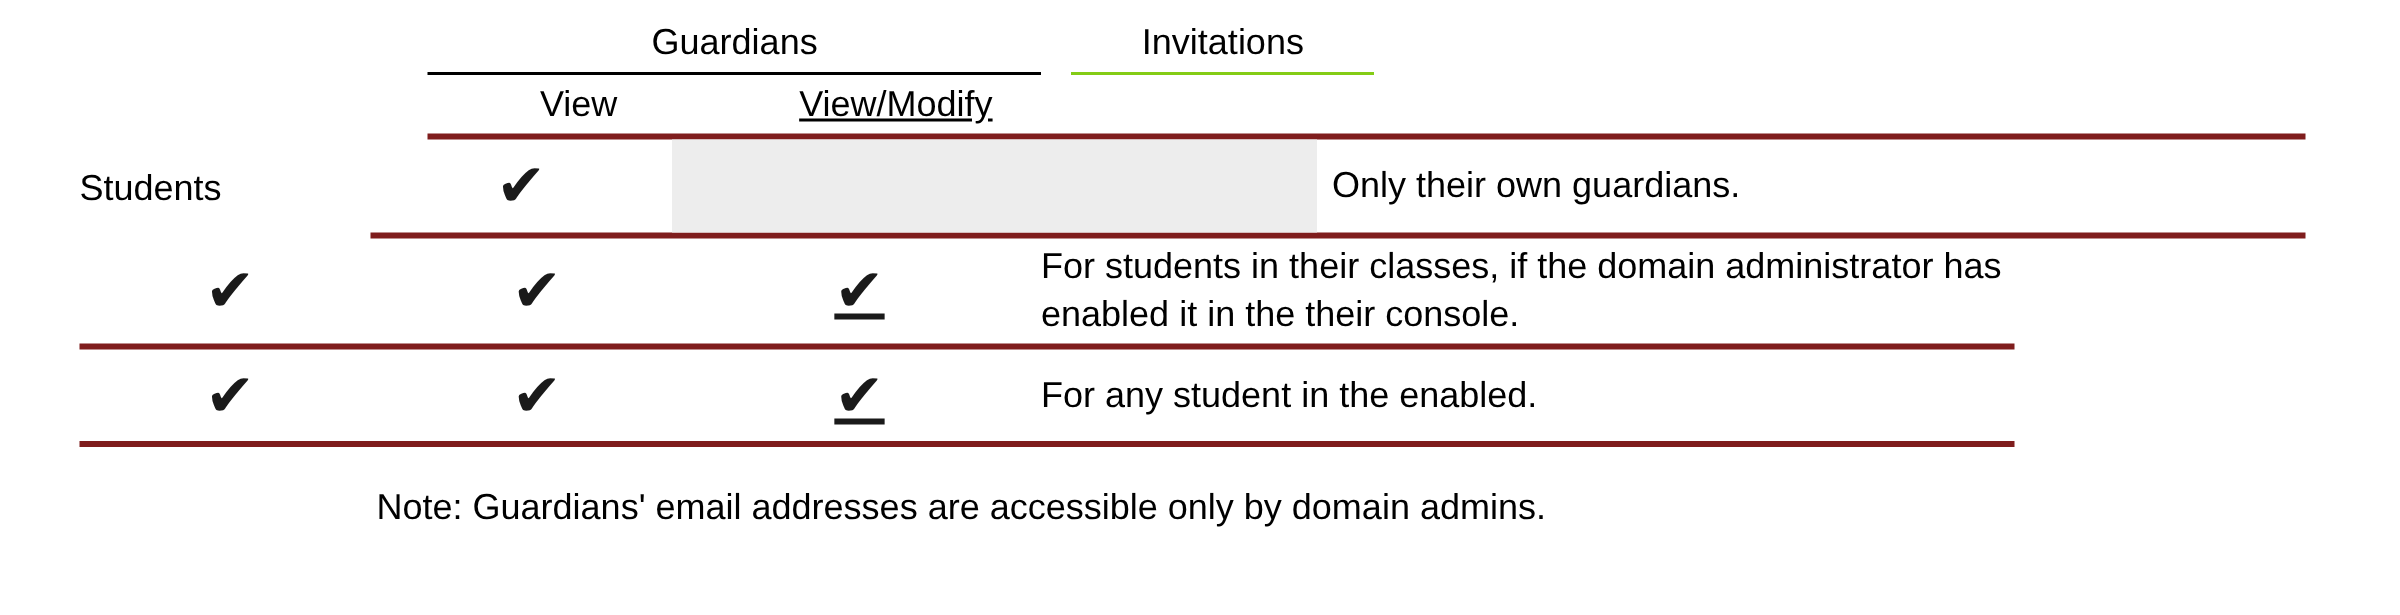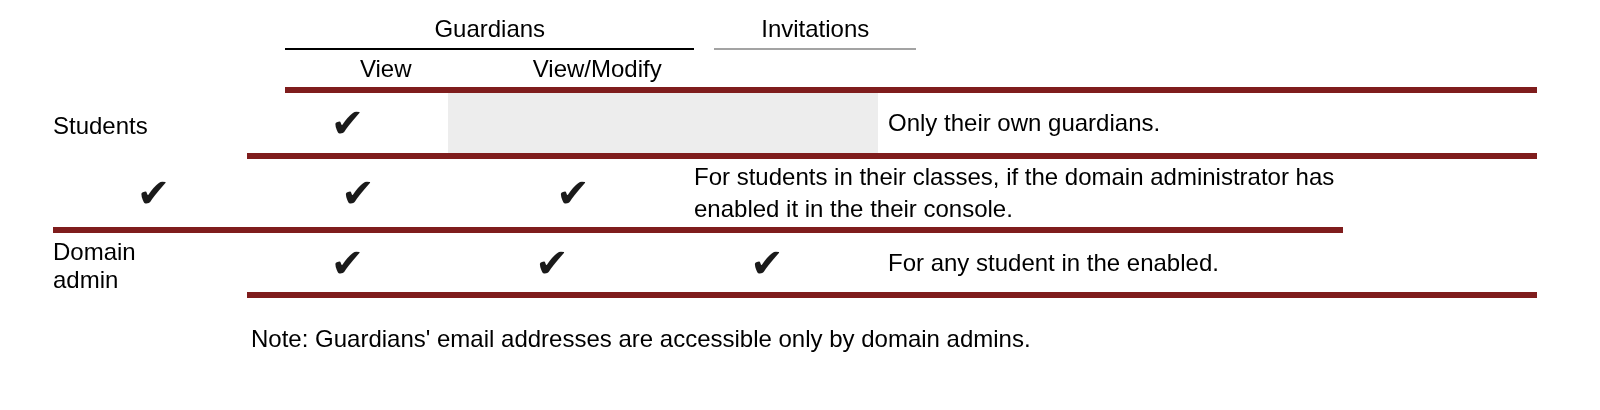--- a/index.html
+++ b/index.html
@@ -26,35 +26,35 @@
   .h1cols { display: flex; width: 1290px; }
   .g-span {
     width: 409px;
     border-bottom: 2px solid #000;
     display: flex; align-items: center; justify-content: center;
     font-size: 24px;
   }
   .inv-outer { width: 222px; padding-left: 20px; }
   .inv-inner {
     height: 100%;
-    border-bottom: 2px solid #a3a3a3;
+    border-bottom: 2px solid #84cc16;
     display: flex; align-items: center; justify-content: center;
     font-size: 24px;
   }
   .h1fill { flex: 1; }
   
   .r-h2 { height: 43px; }
   .lined {
     width: 1290px;
     display: flex;
-    border-bottom: 6px solid #7f1d1d;
+    border-bottom: 4px solid #7f1d1d;
   }
   .c-view  { width: 201px; }
   .c-mod   { width: 208px; }
-  .c-vm    { width: 222px; }
+  .c-vm    { width: 222px; text-decoration: underline; }
   .c-notes { width: 659px; }
   .hdr-cell {
     display: flex; align-items: center; justify-content: center;
     font-size: 24px;
   }
   
   .r-d1 { height: 66px; justify-content: space-between; }
   .r-d2 { height: 74px; }
   .r-d3 { height: 65px; }
   .check-cell {
@@ -119,21 +119,20 @@
   <div class="row r-d2">
     <div class="lined">
       <div class="c-view check-cell">✔</div>
       <div class="c-mod check-cell">✔</div>
       <div class="c-vm check-cell">✔</div>
       <div class="c-notes note-cell">For students in their classes, if the domain administrator has enabled it in the their console.</div>
     </div>
   </div>
 
   <div class="row r-d3">
-    <div class="label-cell">Domain admin</div>
     <div class="lined">
       <div class="c-view check-cell">✔</div>
       <div class="c-mod check-cell">✔</div>
       <div class="c-vm check-cell">✔</div>
       <div class="c-notes note-cell">For any student in the enabled.</div>
     </div>
   </div>
 
   <div class="footnote">Note: Guardians' email addresses are accessible only by domain admins.</div>
 

